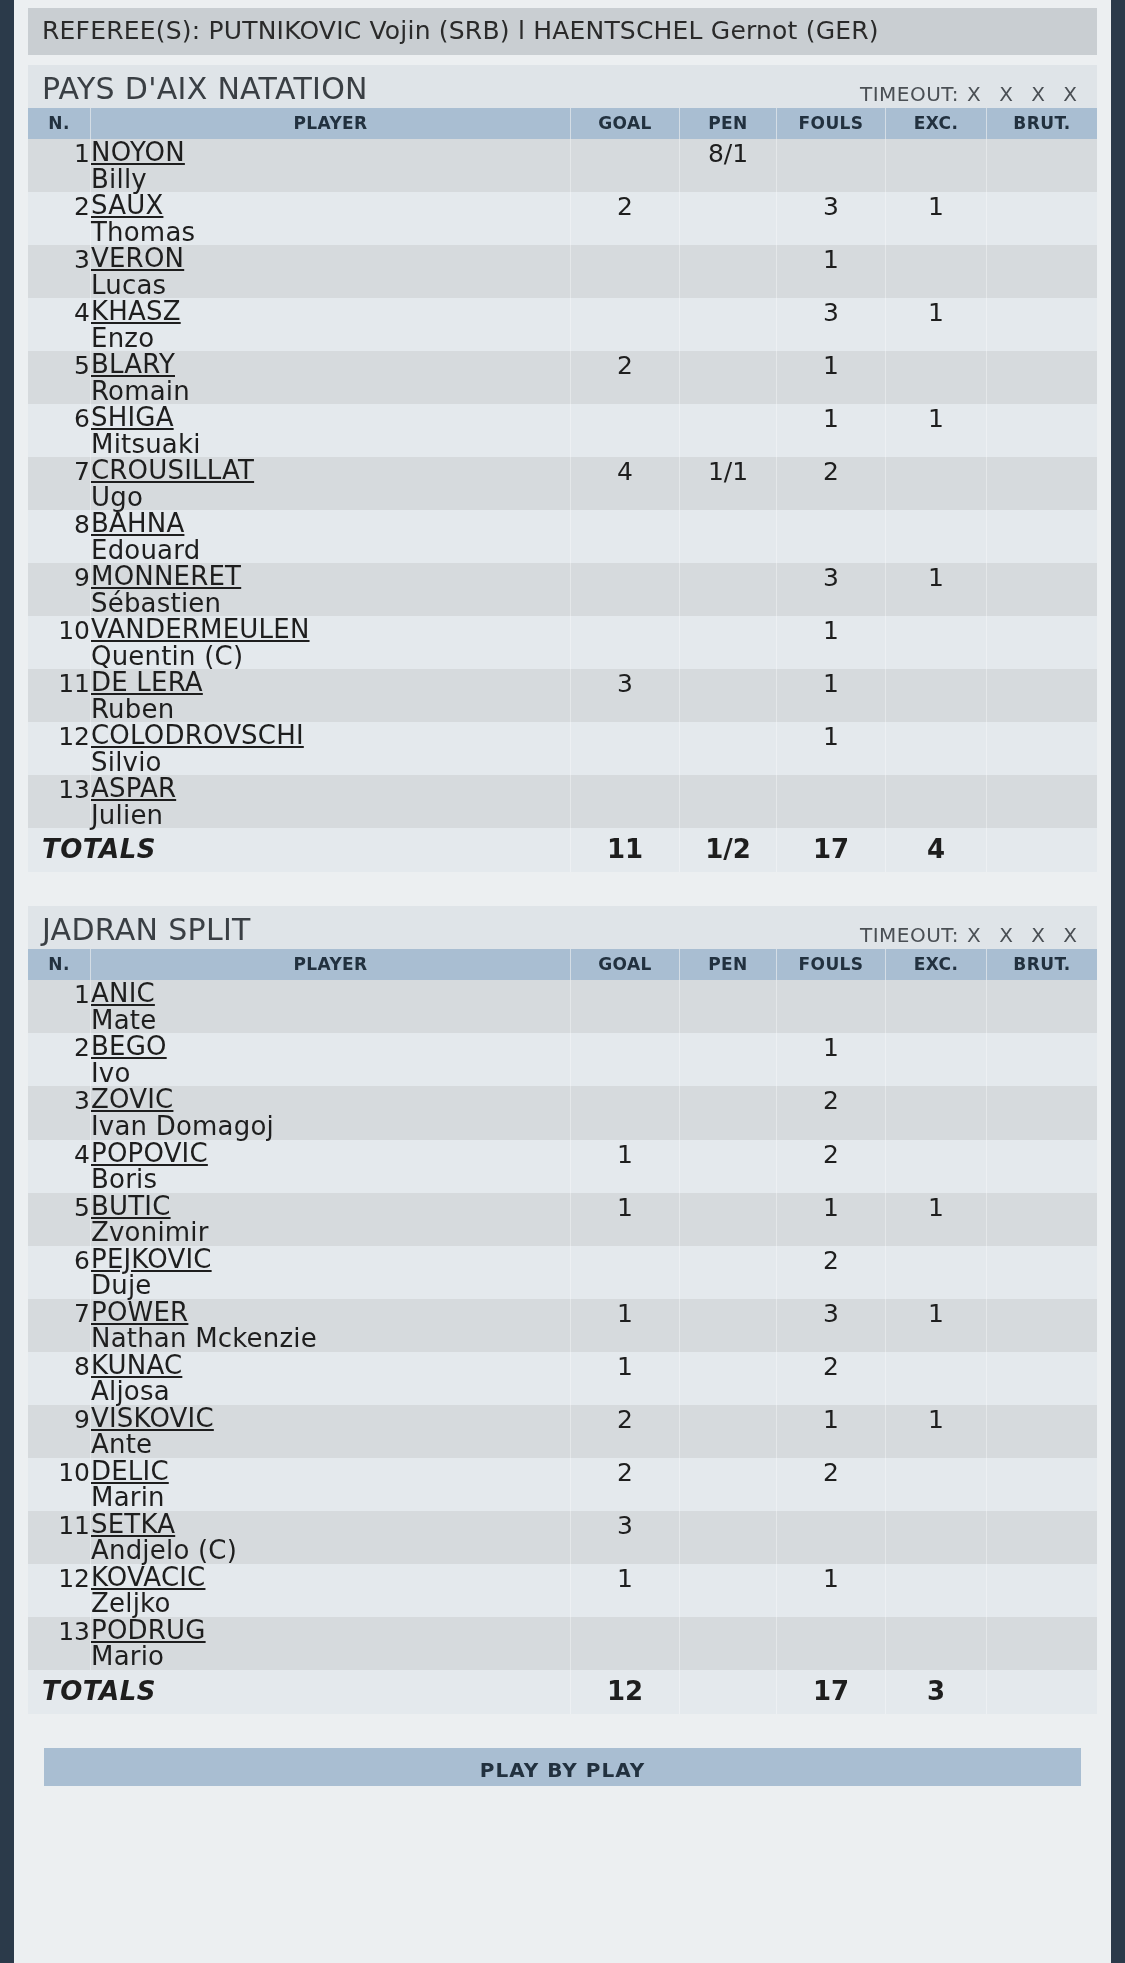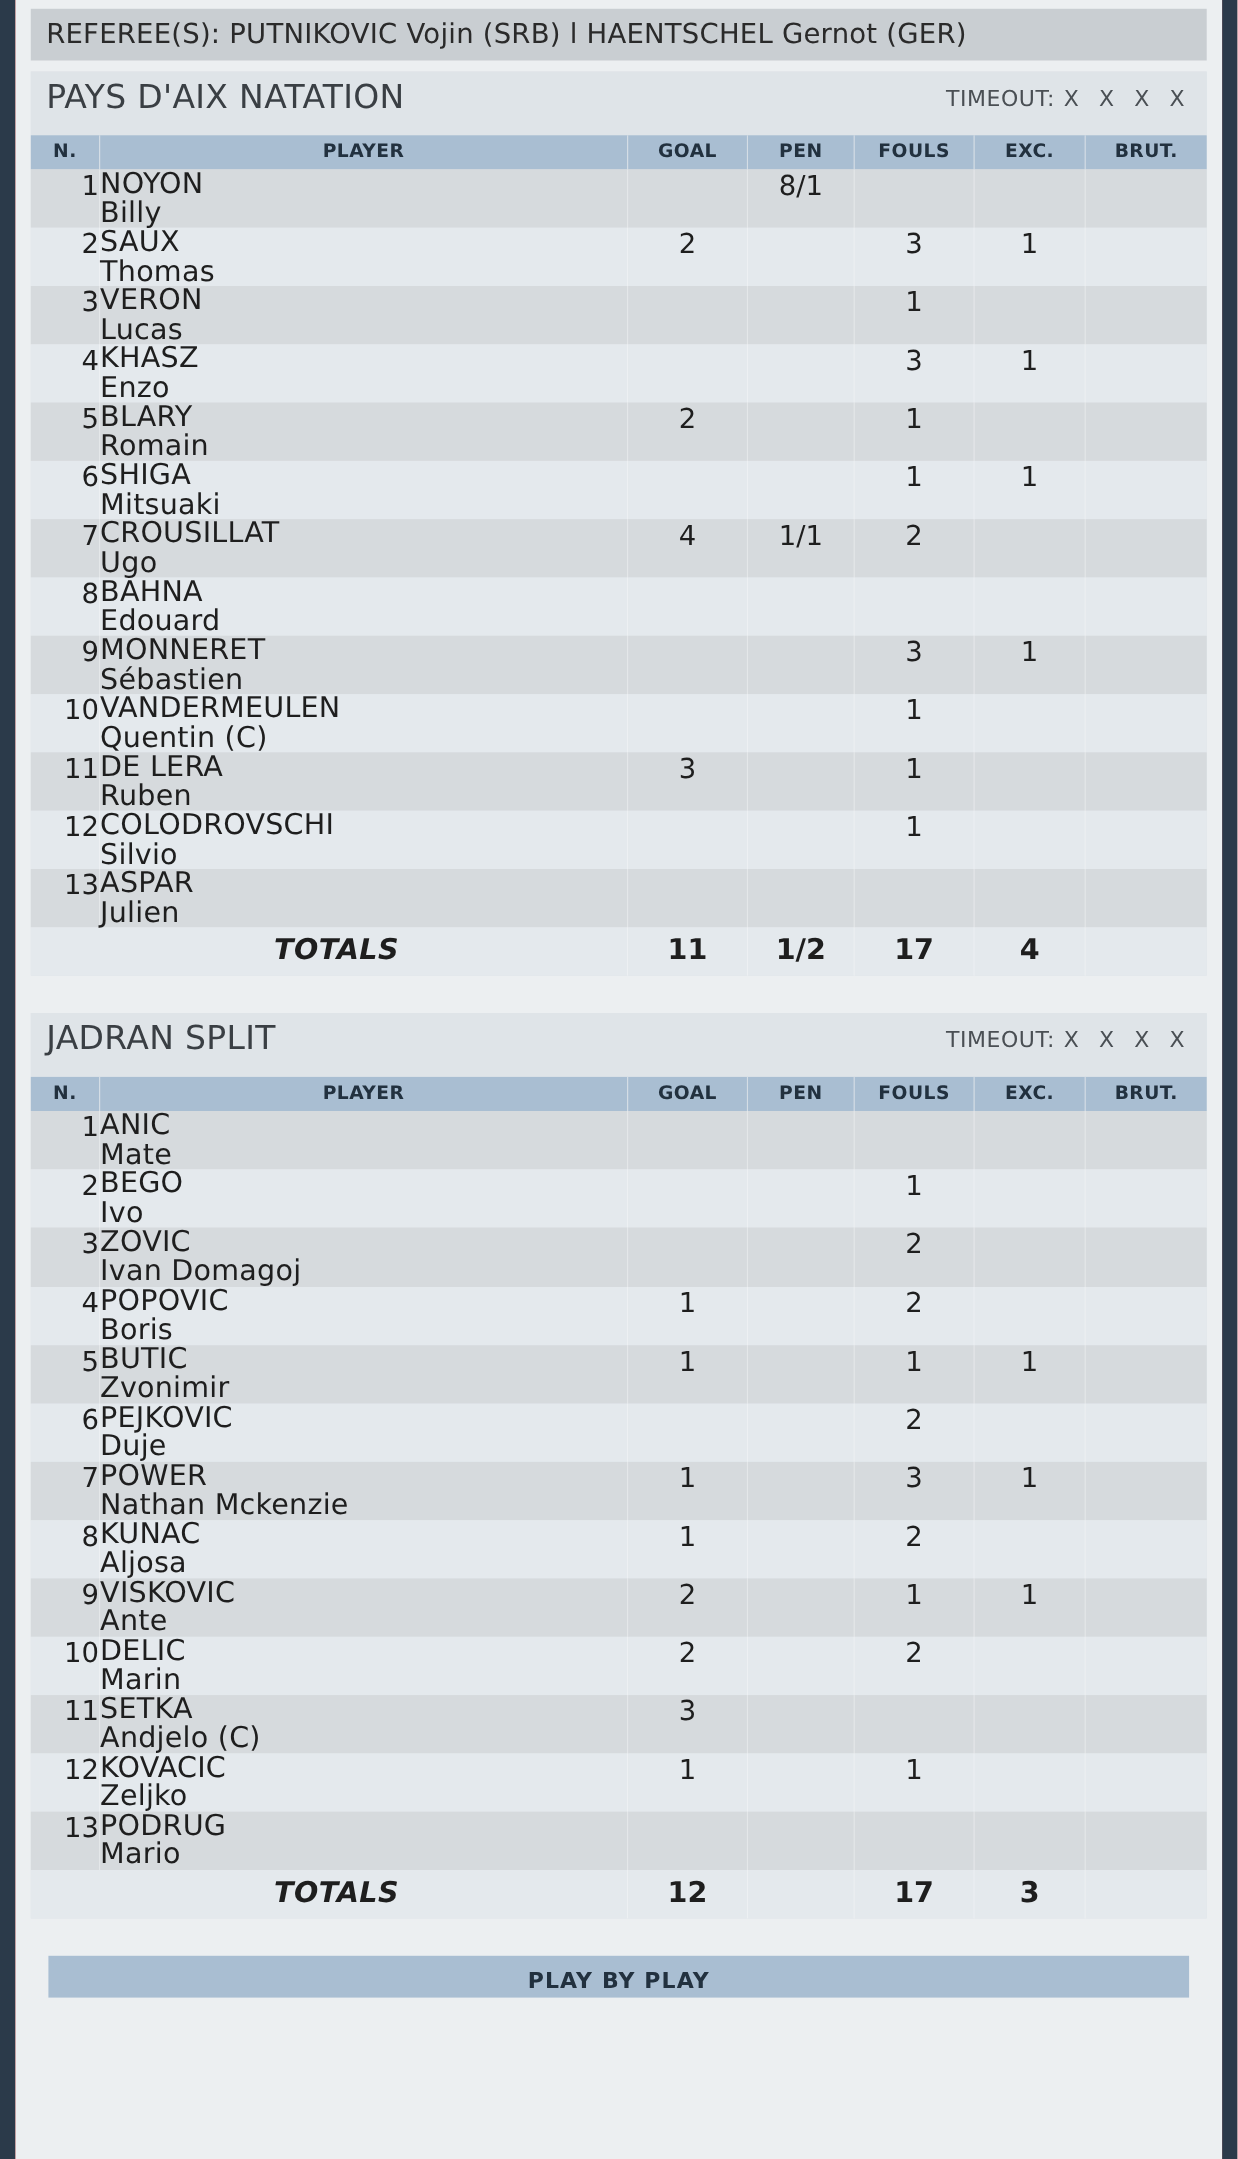--- a/index.html
+++ b/index.html
@@ -53,24 +53,24 @@
     letter-spacing: .2px;
   }
 
   .team-block {
     margin: 0 14px 34px 14px;
     background: #dfe4e8;
   }
 
   .team-header {
     display: flex;
-    align-items: center;
+    align-items: flex-end;
     justify-content: space-between;
     background: #dfe4e8;
-    padding: 6px 14px 17px 14px;
+    padding: 6px 14px 2px 14px;
   }
   .team-name {
     font-size: 30px;
     color: #3a3f44;
     letter-spacing: .3px;
   }
   .timeout {
     font-size: 20px;
     color: #4a4f54;
     letter-spacing: 1px;
@@ -118,38 +118,38 @@
   td.num {
     text-align: right;
     padding: 4px 10px 6px 0;
     font-size: 26px;
     color: #1b1b1b;
   }
   td.player {
     padding: 4px 0 6px 14px;
     line-height: 1.02;
   }
-  td.player .last { display: block; font-size: 26px; letter-spacing: .2px; }
+  td.player .last { display: block; font-size: 26px; letter-spacing: .2px; text-decoration: underline; }
   td.player .first { display: block; font-size: 26px; letter-spacing: .2px; }
   td.stat {
     text-align: center;
     padding: 4px 0 6px 0;
     font-size: 26px;
   }
 
   tr.totals td {
     background: #e4e9ed;
     font-weight: bold;
     font-style: italic;
     font-size: 26px;
     padding-top: 6px;
     padding-bottom: 8px;
   }
   tr.totals td.label {
-    text-align: center;
+    text-align: left;
     padding-left: 14px;
     letter-spacing: .5px;
   }
   tr.totals td.stat { font-style: normal; }
 
   .pbp-bar {
     margin: 0 30px;
     background: #a9bed2;
     color: #22313f;
     text-align: center;

